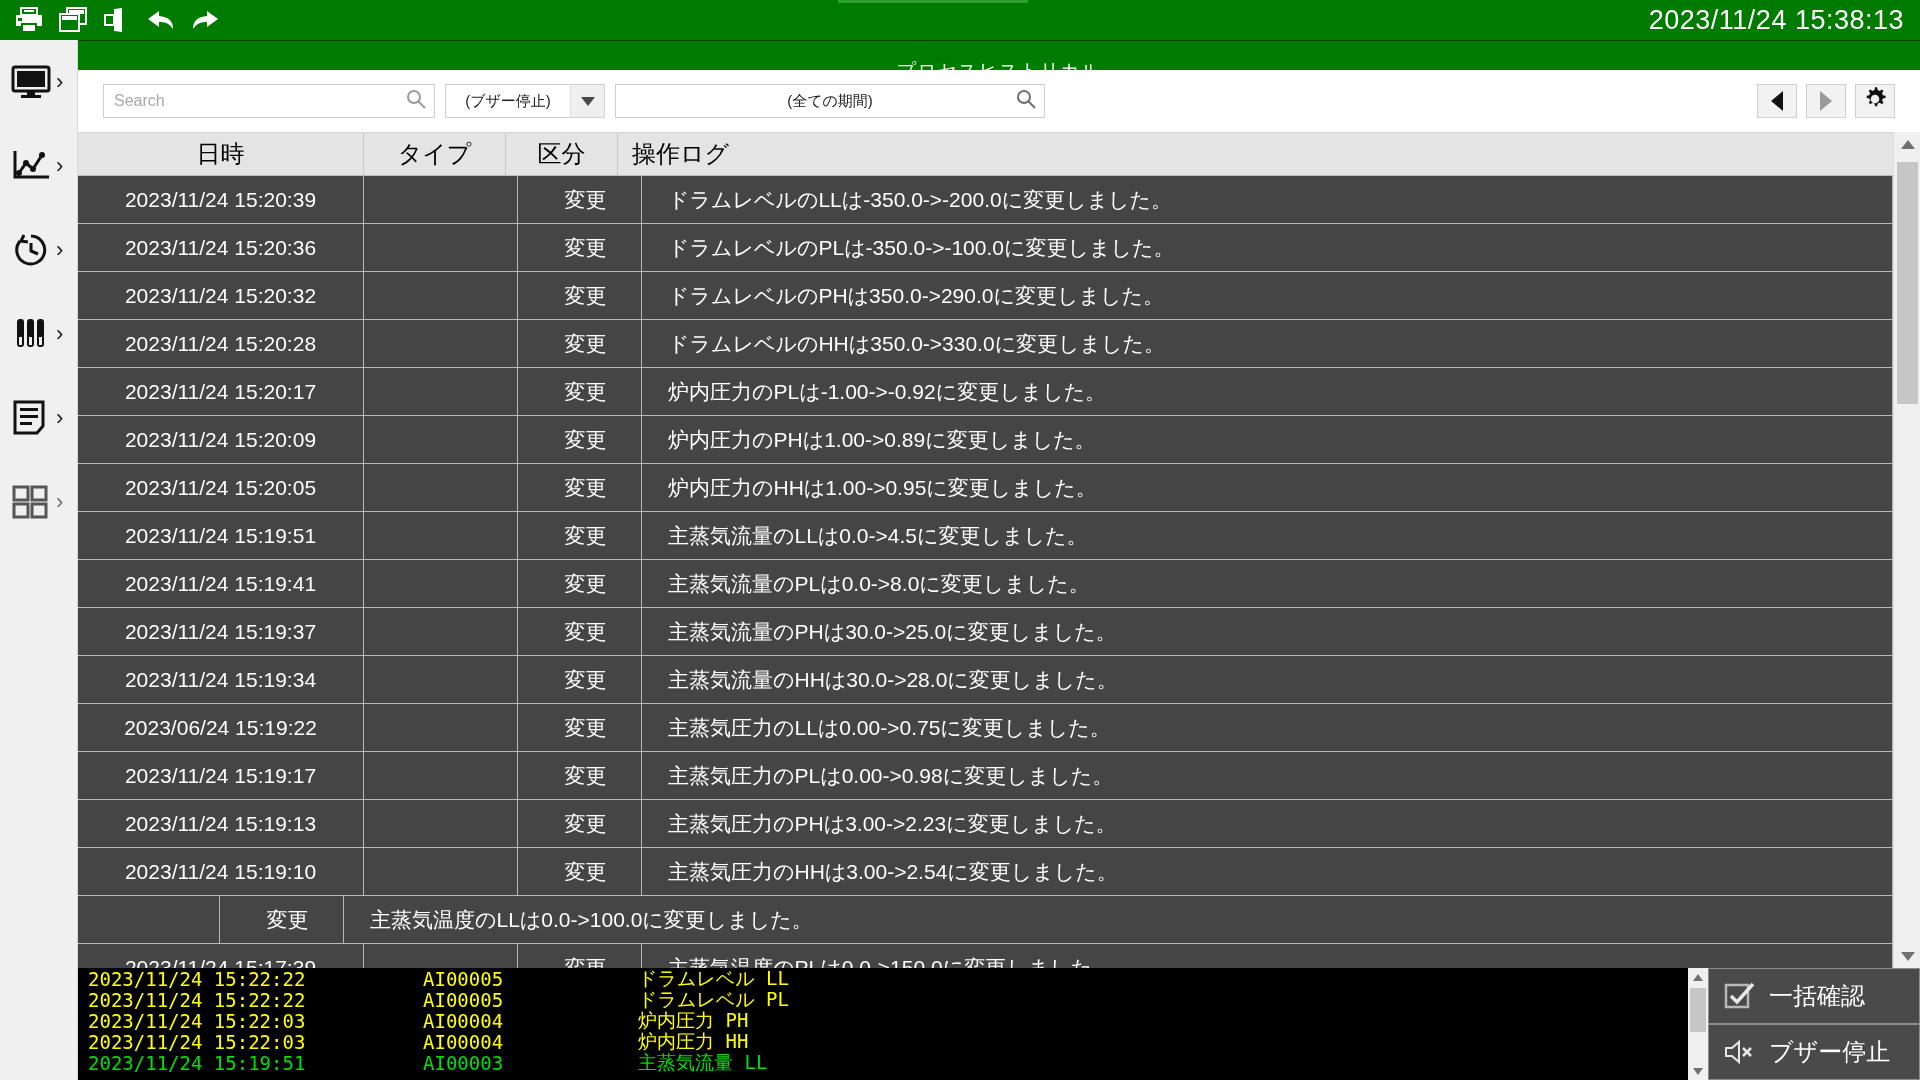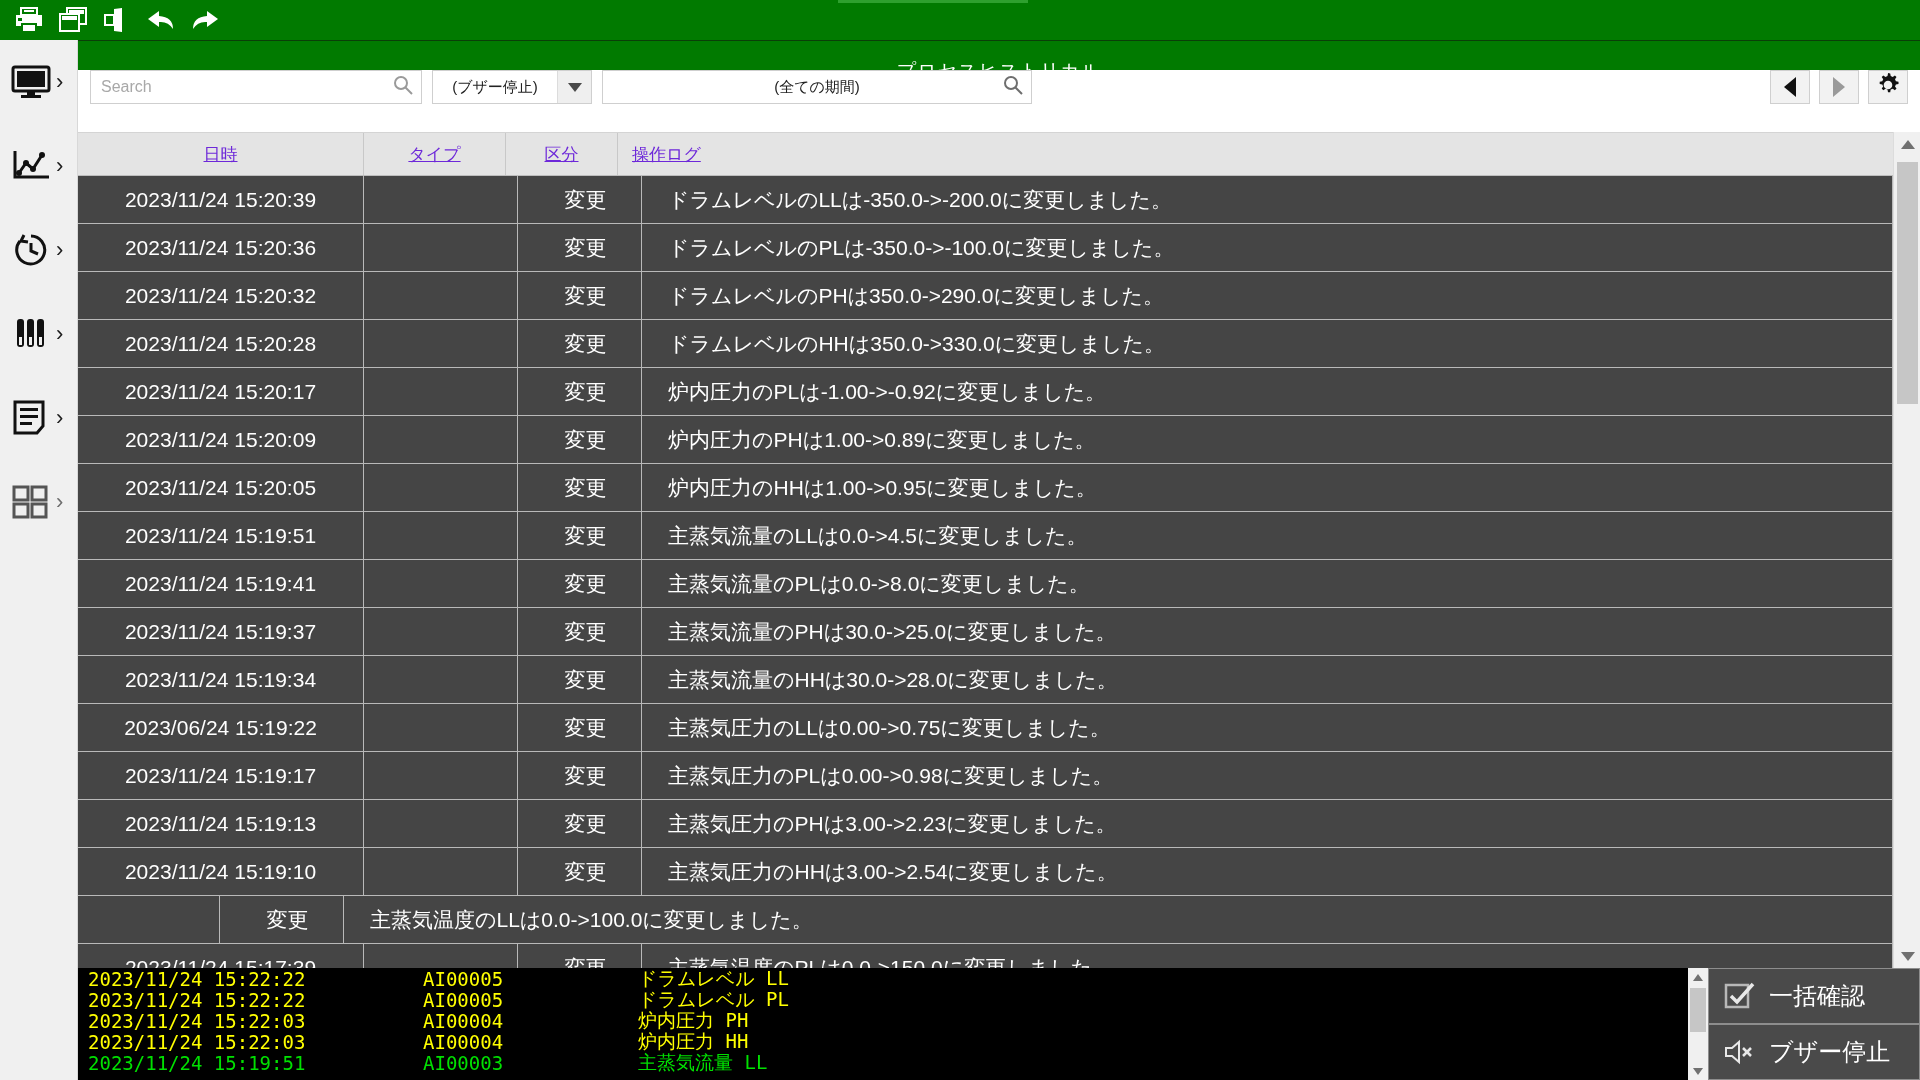--- a/index.html
+++ b/index.html
@@ -44,21 +44,21 @@
     background:#017a00; border-top:1px solid #0a3f08;
     display:flex; align-items:center; justify-content:center;
   }
   .titlebar .t {
     color:#ffffff; font-size:19px; letter-spacing:1px;margin-top:30px;
   }
 
   
   .searchbar {
     position:absolute; left:78px; top:70px; width:1842px; height:62px;
-    background:#ffffff; display:flex; align-items:flex-start; padding:0 12px;
+    background:#ffffff; display:flex; align-items:center; padding:0 25px;
   }
   .sfield {
     position:relative; width:332px; height:34px;
     border:1px solid #cfcfcf; background:#fff; display:flex; align-items:center;
   }
   .sfield input {
     border:0; outline:0; width:100%; height:100%;
     padding:0 34px 0 10px; font-size:16px; color:#3b3b3b;
     font-family:"Liberation Sans","DejaVu Sans",sans-serif; background:transparent;
   }
@@ -100,23 +100,22 @@
   .tablewrap {
     position:absolute; left:78px; top:132px; width:1842px; height:836px;
     background:#ffffff;
   }
   .thead {
     display:flex; height:44px; background:#e4e4e4;
     border-bottom:1px solid #bdbdbd; border-top:1px solid #d4d4d4;
   }
   .th {
     display:flex; align-items:center; justify-content:center;
-    font-size:17px; color:#6d28d9; border-right:1px solid #c8c8c8;
+    font-size:24px; color:#000000; border-right:1px solid #c8c8c8;
     height:100%;
-    text-decoration:underline;
   }
   .th.left { justify-content:flex-start; padding-left:14px; }
   .c0 { width:286px; }
   .c1 { width:142px; }
   .c2 { width:112px; }
   .c3 { flex:1; }
 
   .tbody {
     position:relative; height:792px; overflow:hidden; background:#454545;
     width:1815px;
@@ -230,20 +229,21 @@
         <svg width="30" height="24" viewBox="0 0 30 24">
           <path d="M13 3 L2 11 L13 19 L13 14 Q22 13 27 21 Q27 9 13 8 Z" fill="#fff"></path>
         </svg>
       </div>
       <div class="tb-ico">
         <svg width="30" height="24" viewBox="0 0 30 24">
           <path d="M17 3 L28 11 L17 19 L17 14 Q8 13 3 21 Q3 9 17 8 Z" fill="#fff"></path>
         </svg>
       </div>
     </div>
+    <div class="clock">2023/11/24 15:38:13</div>
   </div>
 
   <div class="sidebar">
 
     <div class="sb-item">
       <span class="sb-ico">
         <svg width="40" height="34" viewBox="0 0 40 34">
           <rect x="2" y="2" width="36" height="24" rx="2" fill="none" stroke="#111" stroke-width="3"></rect>
           <rect x="6" y="6" width="28" height="16" fill="#111"></rect>
           <rect x="16" y="26" width="8" height="4" fill="#111"></rect>

